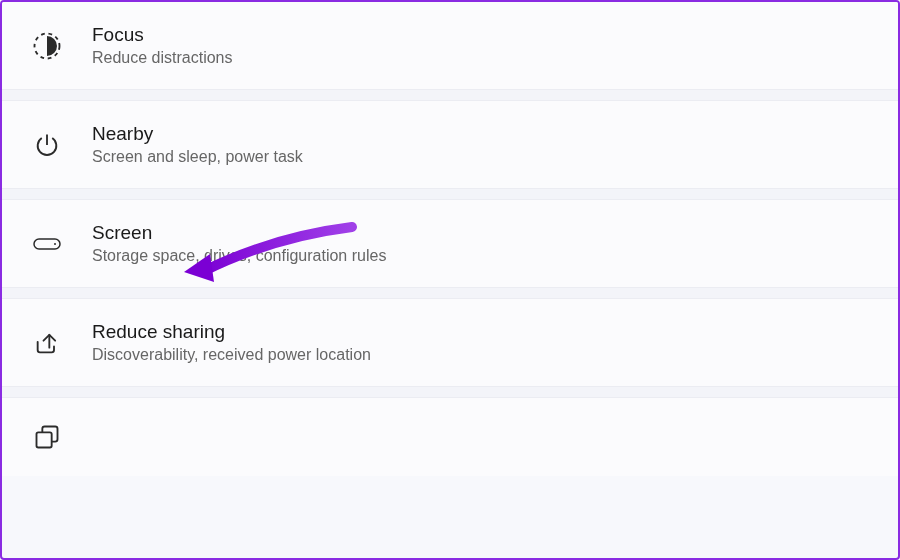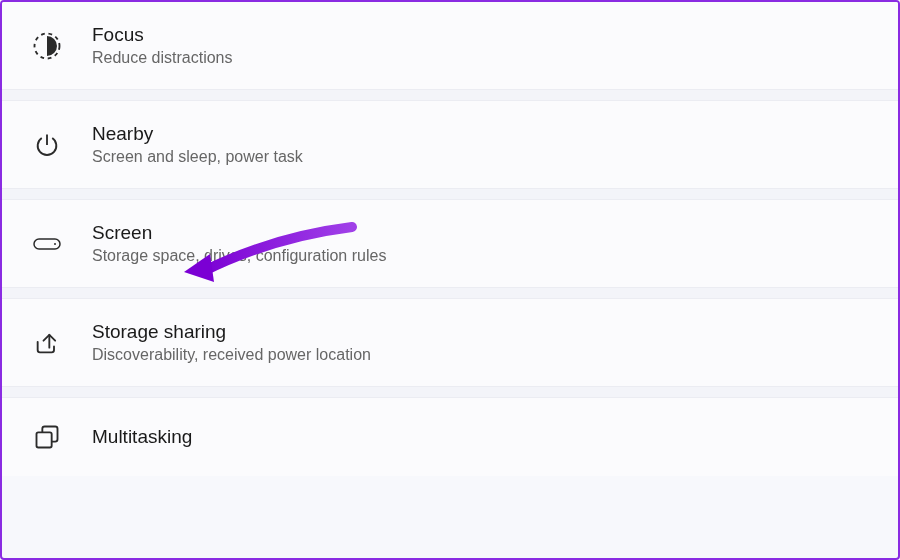--- a/index.html
+++ b/index.html
@@ -115,36 +115,35 @@
 
   <div class="item">
     <div class="icon-wrap">
       <svg width="28" height="28" viewBox="0 0 24 24" fill="none" stroke="currentColor" stroke-width="1.6" stroke-linecap="round" stroke-linejoin="round">
         <path d="M4 11v7a2 2 0 0 0 2 2h10a2 2 0 0 0 2-2v-3"></path>
         <path d="M9 10l5-5 5 5"></path>
         <path d="M14 5v11"></path>
       </svg>
     </div>
     <div class="text-wrap">
-      <div class="title">Storage sharing</div>
+      <div class="title">Reduce sharing</div>
       <div class="subtitle">Discoverability, received power location</div>
     </div>
   </div>
 
   <div class="divider"></div>
 
   <div class="item">
     <div class="icon-wrap">
       <svg width="28" height="28" viewBox="0 0 24 24" fill="none" stroke="currentColor" stroke-width="1.6">
         <rect x="3" y="8" width="13" height="13" rx="1.5"></rect>
         <path d="M8 8V5a2 2 0 0 1 2-2h9a2 2 0 0 1 2 2v9a2 2 0 0 1-2 2h-3"></path>
       </svg>
     </div>
     <div class="text-wrap">
-      <div class="title">Multitasking</div>
     </div>
   </div>
 
 </div>
 
 <svg class="arrow" width="180" height="70" viewBox="0 0 180 70">
   <defs>
     <linearGradient id="ag" x1="0" y1="0" x2="1" y2="0">
       <stop offset="0%" stop-color="#7b00d4"></stop>
       <stop offset="100%" stop-color="#a040e8"></stop>

